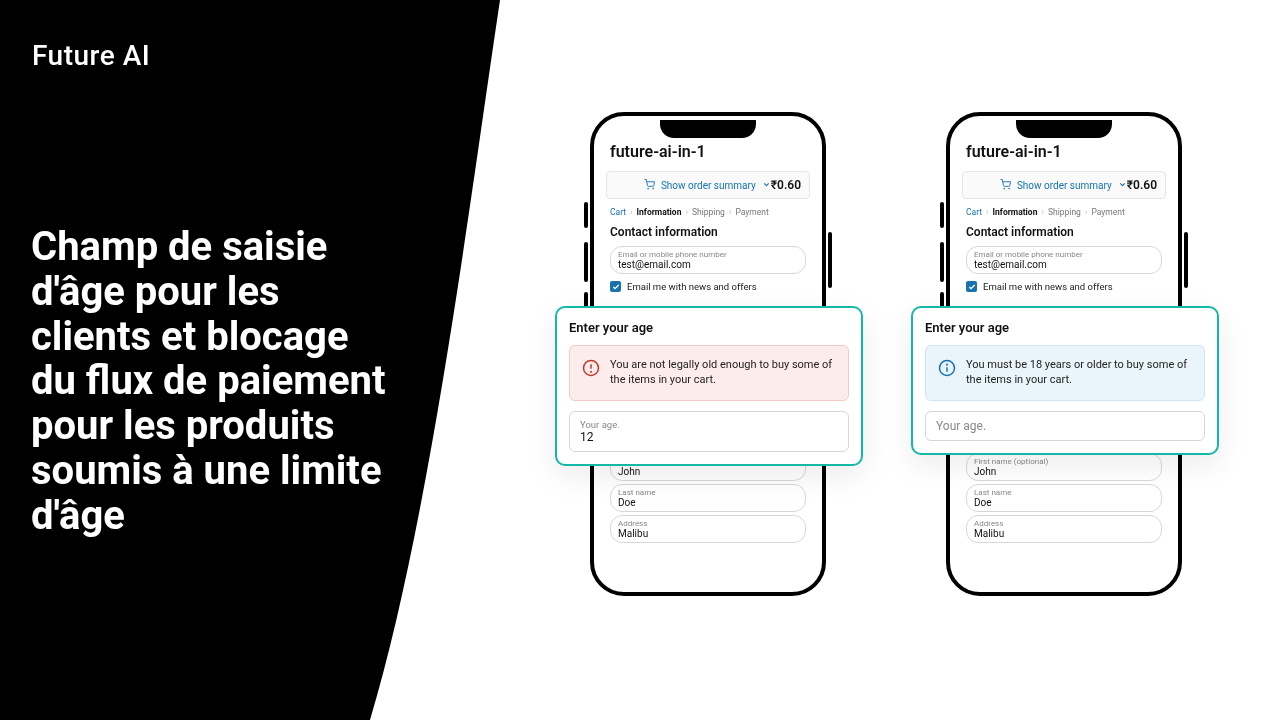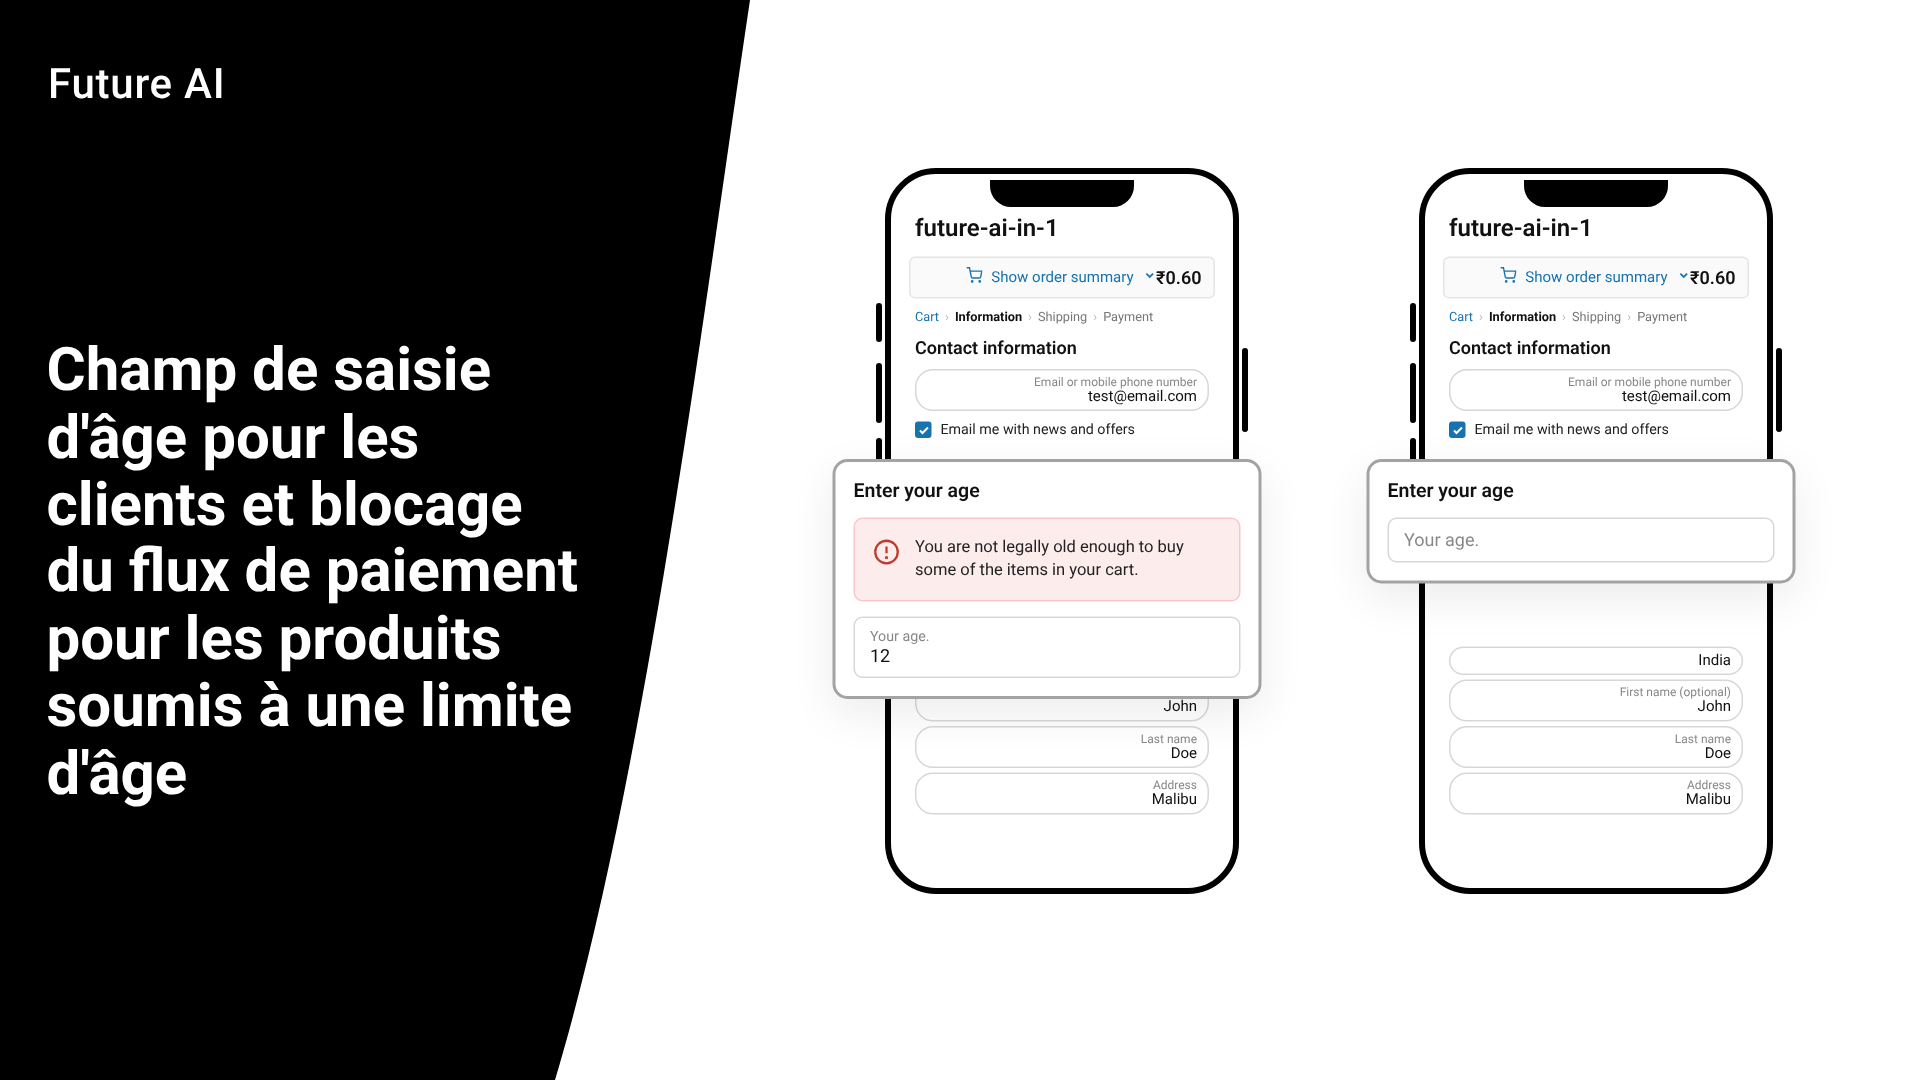--- a/index.html
+++ b/index.html
@@ -24,30 +24,30 @@
   .summary-bar { margin: 2px 8px 4px 8px; border: 1px solid #e5e5e5; border-radius: 4px; background: #fafafa; padding: 6px 8px; display: flex; align-items: center; justify-content: flex-end; font-size: 10px; }
   .summary-left { display: flex; align-items: center; gap: 6px; color: #1773b0; }
   .summary-left svg { width: 11px; height: 11px; }
   .summary-caret svg { width: 9px; height: 9px; }
   .summary-price { color: #111; font-weight: 600; font-size: 12px; }
   .crumbs { padding: 4px 12px 6px 12px; font-size: 8.5px; color: #777; display: flex; gap: 4px; align-items: center; }
   .crumbs .active { color: #111; font-weight: 700; }
   .crumbs .link { color: #1773b0; }
   .crumbs .sep { color: #bbb; }
   .section-h { padding: 2px 12px 4px 12px; font-size: 12px; font-weight: 600; color: #111; }
-  .field { margin: 3px 12px; border: 1px solid #d7d7d7; border-radius: 12px; padding: 3px 7px; background: #fff; text-align: right; }
+  .field { margin: 3px 12px; border: 1px solid #d7d7d7; border-radius: 12px; padding: 3px 7px; background: #fff; }
   .field .lab { font-size: 8px; color: #888; }
   .field .val { font-size: 10px; color: #111; }
   .chk-row { padding: 4px 12px 4px 12px; display: flex; align-items: center; gap: 6px; font-size: 9.5px; color: #222; }
   .chk { width: 11px; height: 11px; border-radius: 2px; background: #1773b0; display: flex; align-items: center; justify-content: center; }
   .chk svg { width: 8px; height: 8px; }
   .shipping-block { height: 130px; }
   .below-fields { padding-top: 2px; }
 
-  .overlay { position: absolute; width: 286px; border: 2px solid #a3a3a3; border-radius: 10px; background: #fff; box-shadow: 0 10px 30px rgba(0,0,0,0.08); padding: 12px; }
+  .overlay { position: absolute; width: 308px; border: 2px solid #14b8a6; border-radius: 10px; background: #fff; box-shadow: 0 10px 30px rgba(0,0,0,0.08); padding: 12px; }
   .overlay.o1 { left: 15px; top: 206px; }
   .overlay.o2 { left: 371px; top: 206px; }
   .overlay-title { font-size: 13px; font-weight: 600; color: #111; margin-bottom: 10px; }
   .alert { display: flex; gap: 10px; padding: 12px; border-radius: 6px; margin-bottom: 10px; }
   .alert.error { background: #fdecec; border: 1px solid #f6c9c9; }
   .alert.info  { background: #eaf4fb; border: 1px solid #cfe6f5; }
   .alert svg { flex: 0 0 18px; width: 18px; height: 18px; margin-top: 1px; }
   .alert-text { font-size: 11px; color: #222; line-height: 1.35; }
   .age-field { border: 1px solid #d7d7d7; border-radius: 6px; padding: 7px 10px; }
   .age-field .lab { font-size: 9.5px; color: #888; }
@@ -221,19 +221,27 @@
         <div class="alert-text">You are not legally old enough to buy some of the items in your cart.</div>
       </div>
       <div class="age-field">
         <div class="lab">Your age.</div>
         <div class="val">12</div>
       </div>
     </div>
 
     <div class="overlay o2">
       <div class="overlay-title">Enter your age</div>
+      <div class="alert info">
+        <svg viewBox="0 0 24 24" fill="none" stroke="#1773b0" stroke-width="2">
+            <circle cx="12" cy="12" r="10"></circle>
+            <line x1="12" y1="11" x2="12" y2="17"></line>
+            <circle cx="12" cy="7.5" r="0.5" fill="#1773b0"></circle>
+          </svg>
+        <div class="alert-text">You must be 18 years or older to buy some of the items in your cart.</div>
+      </div>
       <div class="age-field placeholder">
         <div class="val">Your age.</div>
       </div>
     </div>
 
   </div>
 </div>
 
 </body></html>

